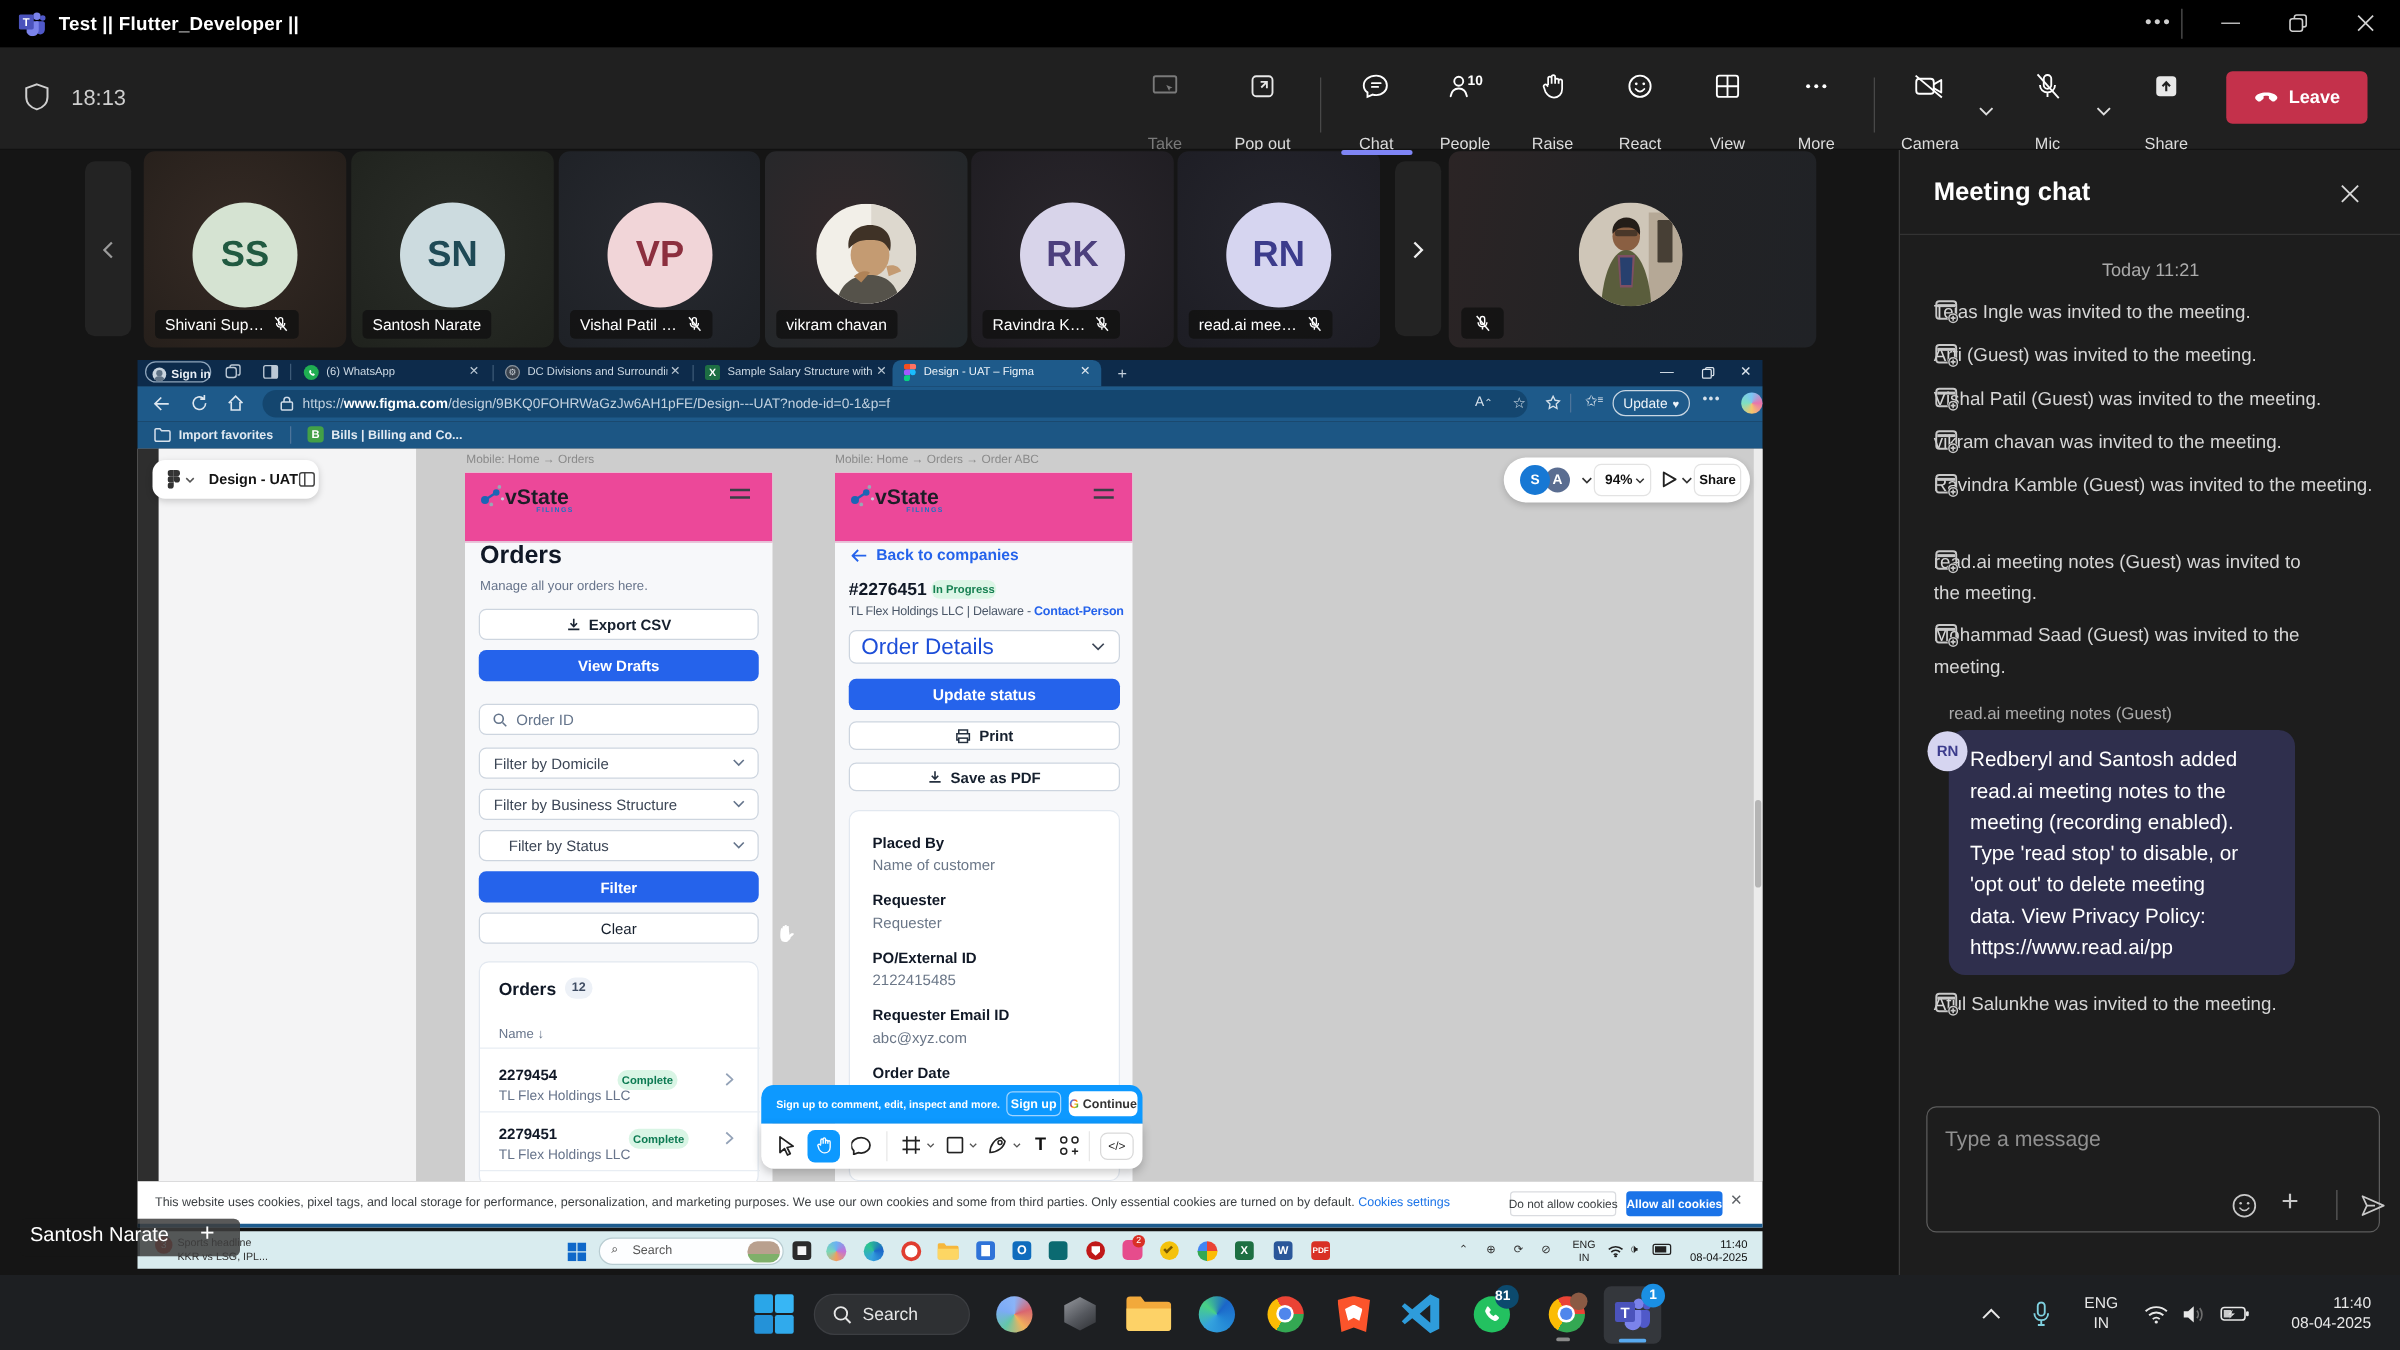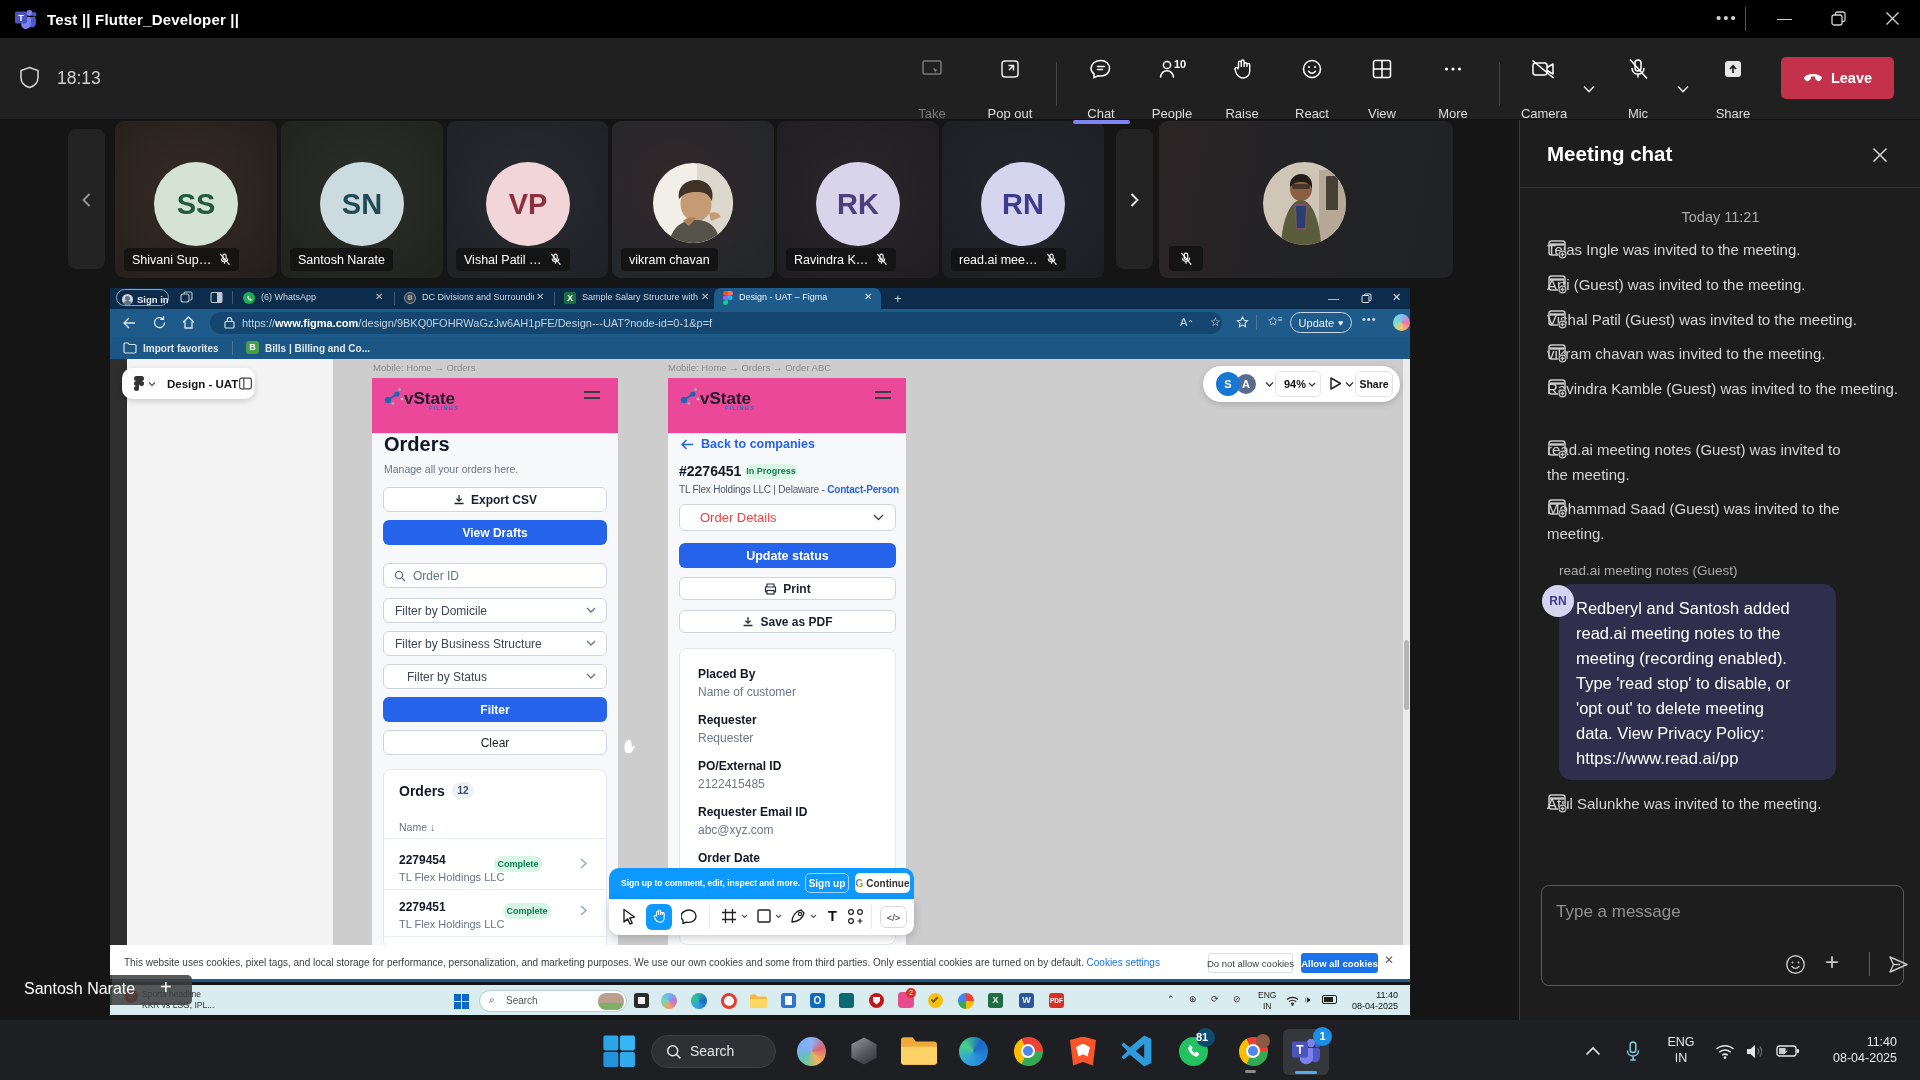--- a/index.html
+++ b/index.html
@@ -507,21 +507,21 @@
             <div class="abs" style="left:207px;top:13px;width:16px;height:2px;background:#3a3f46"></div>
             <div class="abs" style="left:207px;top:19px;width:16px;height:2px;background:#3a3f46"></div>
           </div>
           <svg class="abs" style="left:13px;top:61px" width="13" height="11" viewBox="0 0 13 11">
               <path d="M5.5 1L1 5.5 5.5 10M1 5.5h11" fill="none" stroke="#2563eb" stroke-width="1.5"></path>
             </svg>
           <div class="abs" style="left:33px;top:59px;font-size:12.5px;font-weight:700;color:#2563eb">Back to companies</div>
           <div class="abs" style="left:11px;top:85px;font-size:14px;font-weight:700;color:#101826">#2276451</div>
           <div class="abs" style="left:77px;top:86px;width:52px;height:15px;background:#dcf6e6;border-radius:7px;color:#178052;font-size:9px;font-weight:600;text-align:center;line-height:15px;white-space:nowrap">In Progress</div>
           <div class="abs" style="left:11px;top:106px;font-size:10px;letter-spacing:-.2px;color:#4b5768;white-space:nowrap">TL Flex Holdings LLC | Delaware - <span style="color:#2563eb;font-weight:600">Contact-Person</span></div>
-          <div class="inp" style="left:11px;top:126px;width:217px;height:27px;font-size:13px;color:#ef4444;padding-left:20px">Order Details<svg style="position:absolute;right:11px" width="11" height="8" viewBox="0 0 11 8">
+          <div class="inp" style="left:11px;top:126px;width:217px;height:27px;font-size:18px;color:#1d4ed8;padding-left:9px">Order Details<svg style="position:absolute;right:11px" width="11" height="8" viewBox="0 0 11 8">
                 <path d="M1 1l4.5 4.5L10 1" fill="none" stroke="#3c4656" stroke-width="1.4"></path>
               </svg></div>
           <div class="btn blue" style="left:11px;top:165px;width:217px;height:25px;font-size:12.5px">Update status</div>
           <div class="btn white" style="left:11px;top:199px;width:217px;height:23px;font-size:12px">
             <svg width="13" height="12" viewBox="0 0 13 12">
                 <path d="M3 4V1h7v3M3 9H1.5V4h10V9H10" fill="none" stroke="#25303f" stroke-width="1.2"></path>
                 <rect x="3" y="7.5" width="7" height="3.5" fill="none" stroke="#25303f" stroke-width="1.2"></rect>
               </svg>
             Print
           </div>

